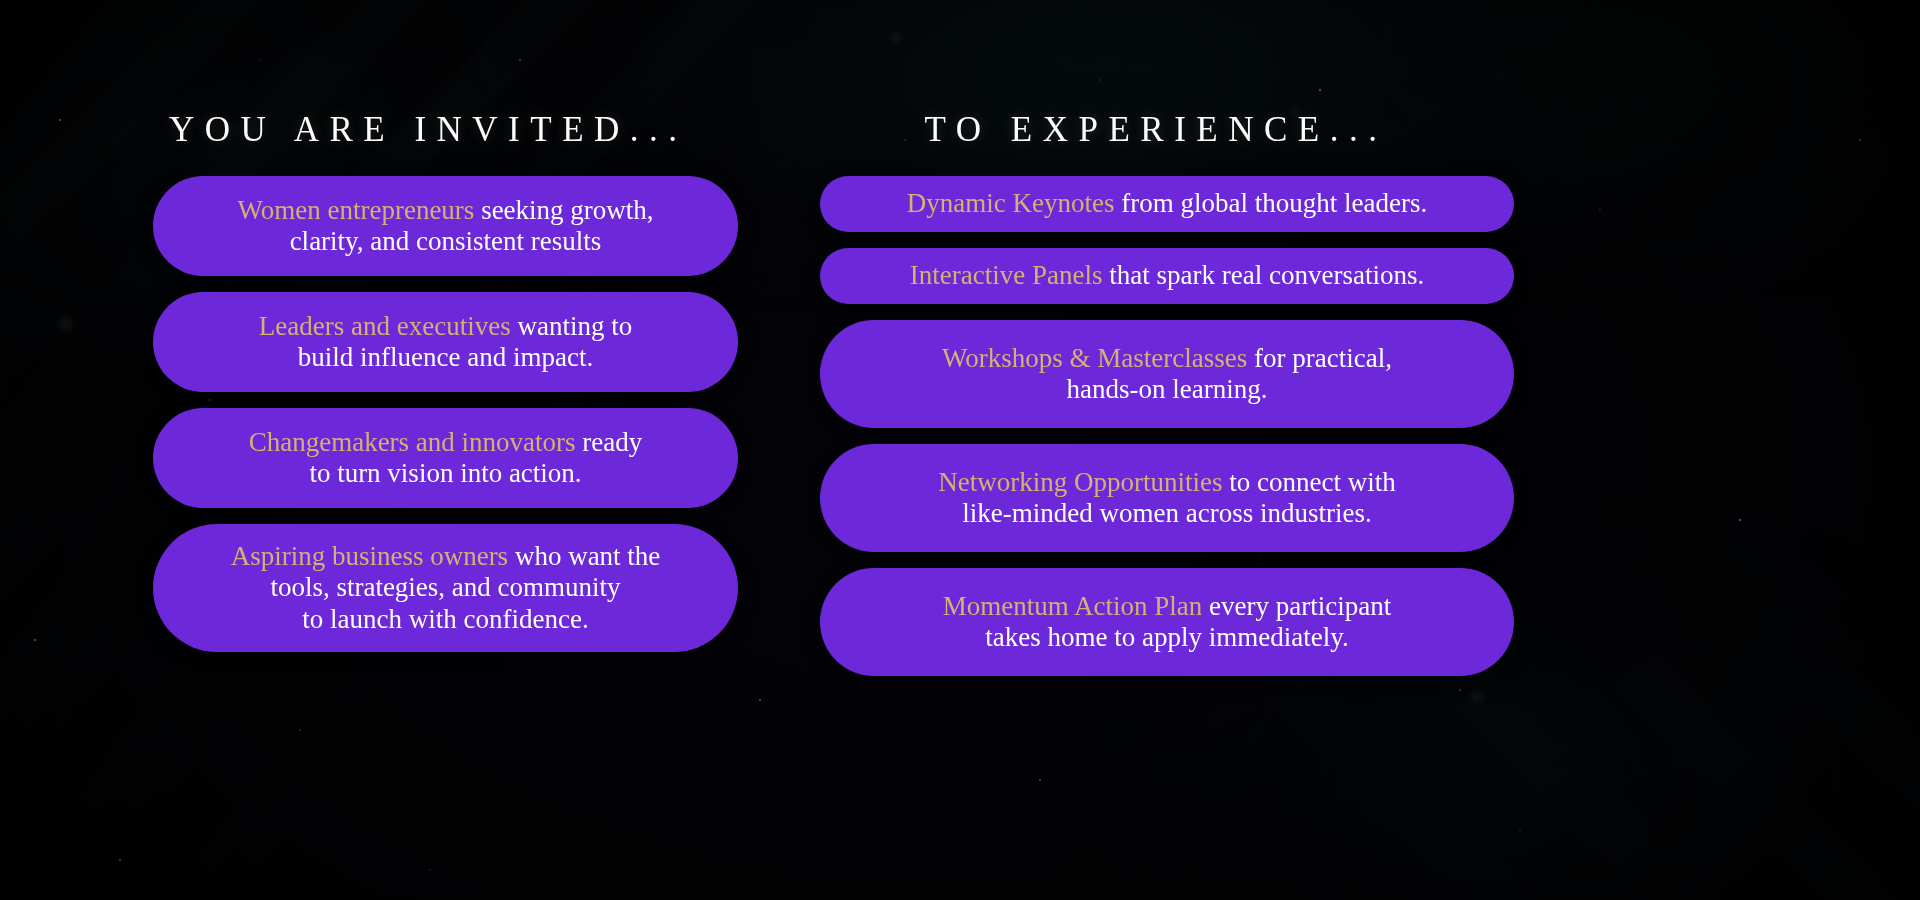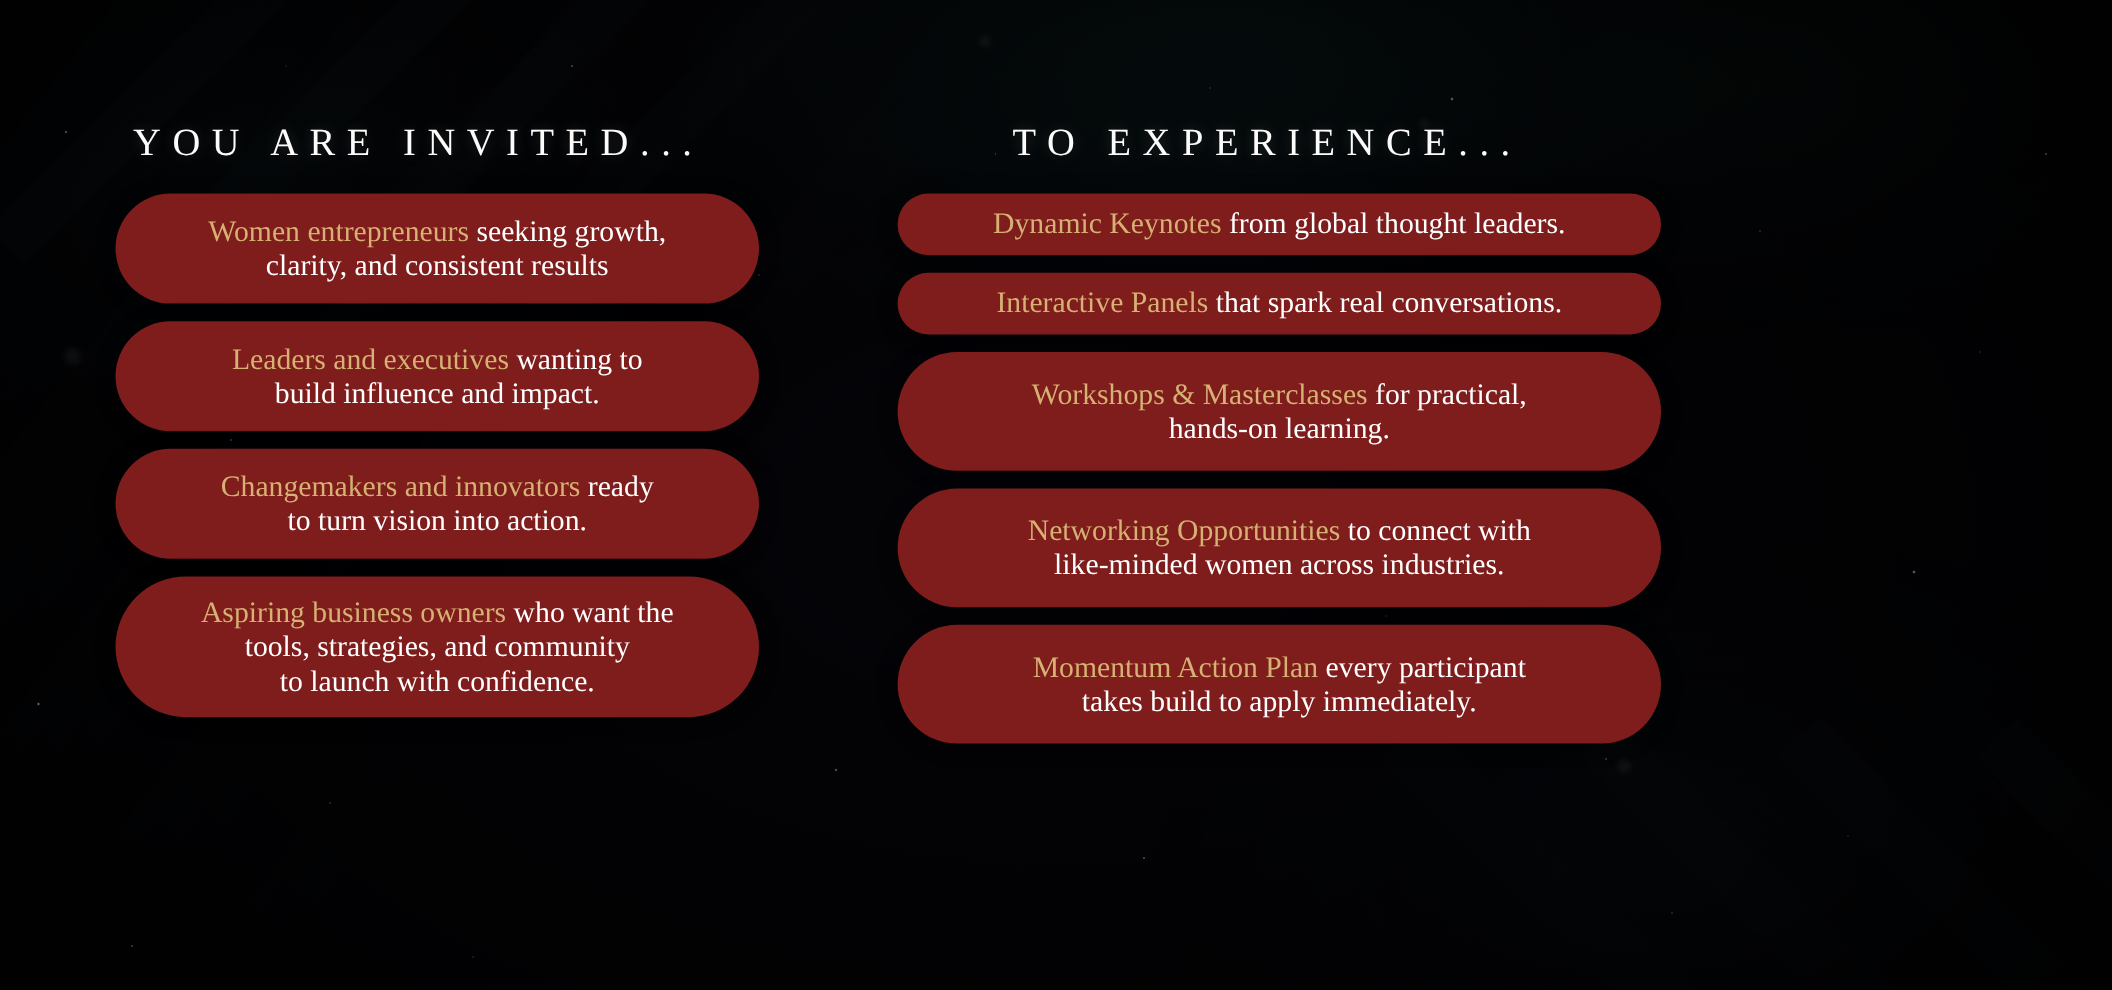--- a/index.html
+++ b/index.html
@@ -134,41 +134,41 @@
       radial-gradient(1px 1px at 1420px 380px, rgba(255,255,255,.22), transparent),
       radial-gradient(1px 1px at 1680px 760px, rgba(255,255,255,.19), transparent),
       radial-gradient(1px 1px at 1800px 320px, rgba(255,255,255,.24), transparent),
       radial-gradient(1px 1px at 980px 460px, rgba(255,255,255,.17), transparent),
       radial-gradient(1px 1px at 560px 180px, rgba(255,255,255,.21), transparent),
       radial-gradient(1px 1px at 260px 60px,  rgba(255,255,255,.19), transparent);
   }
   .bokeh{position:absolute;border-radius:50%;background:rgba(255,255,255,.05);filter:blur(3px);}
 
   
-  .content{position:absolute;inset:0;}
+  .content{position:absolute;inset:0;margin-left:48px;}
 
   .column{position:absolute;}
   .col-left{left:105px;top:110px;width:585px;}
-  .col-right{left:816px;top:110px;width:694px;}
+  .col-right{left:772px;top:110px;width:694px;}
 
   .col-heading{
     color:#fdfcfa;
     font-size:35px;
     letter-spacing:0.30em;
     text-transform:uppercase;
     font-weight:400;
     white-space:nowrap;
     margin:0 0 26px 0;
     text-shadow:0 0 14px rgba(210,225,240,.20);
   }
   .col-left .col-heading{padding-left:16px;}
   .col-right .col-heading{text-align:center;padding-right:22px;}
 
   .pill{
-    background:#7f1d1d;
+    background:#6d28d9;
     border-radius:999px;
     display:flex;
     align-items:center;
     justify-content:center;
     text-align:center;
     margin-bottom:16px;
     box-shadow:0 2px 18px rgba(0,0,0,.35);
   }
   .pill-text{
     color:#ffffff;
@@ -284,19 +284,19 @@
       <div class="pill h2">
         <div class="pill-text">
           <span class="accent">Networking Opportunities</span><span> to connect with</span><br>
           <span>like-minded women across industries.</span>
         </div>
       </div>
 
       <div class="pill h2">
         <div class="pill-text">
           <span class="accent">Momentum Action Plan</span><span> every participant</span><br>
-          <span>takes build to apply immediately.</span>
+          <span>takes home to apply immediately.</span>
         </div>
       </div>
     </div>
 
   </div>
 </div>
 
 </body></html>

